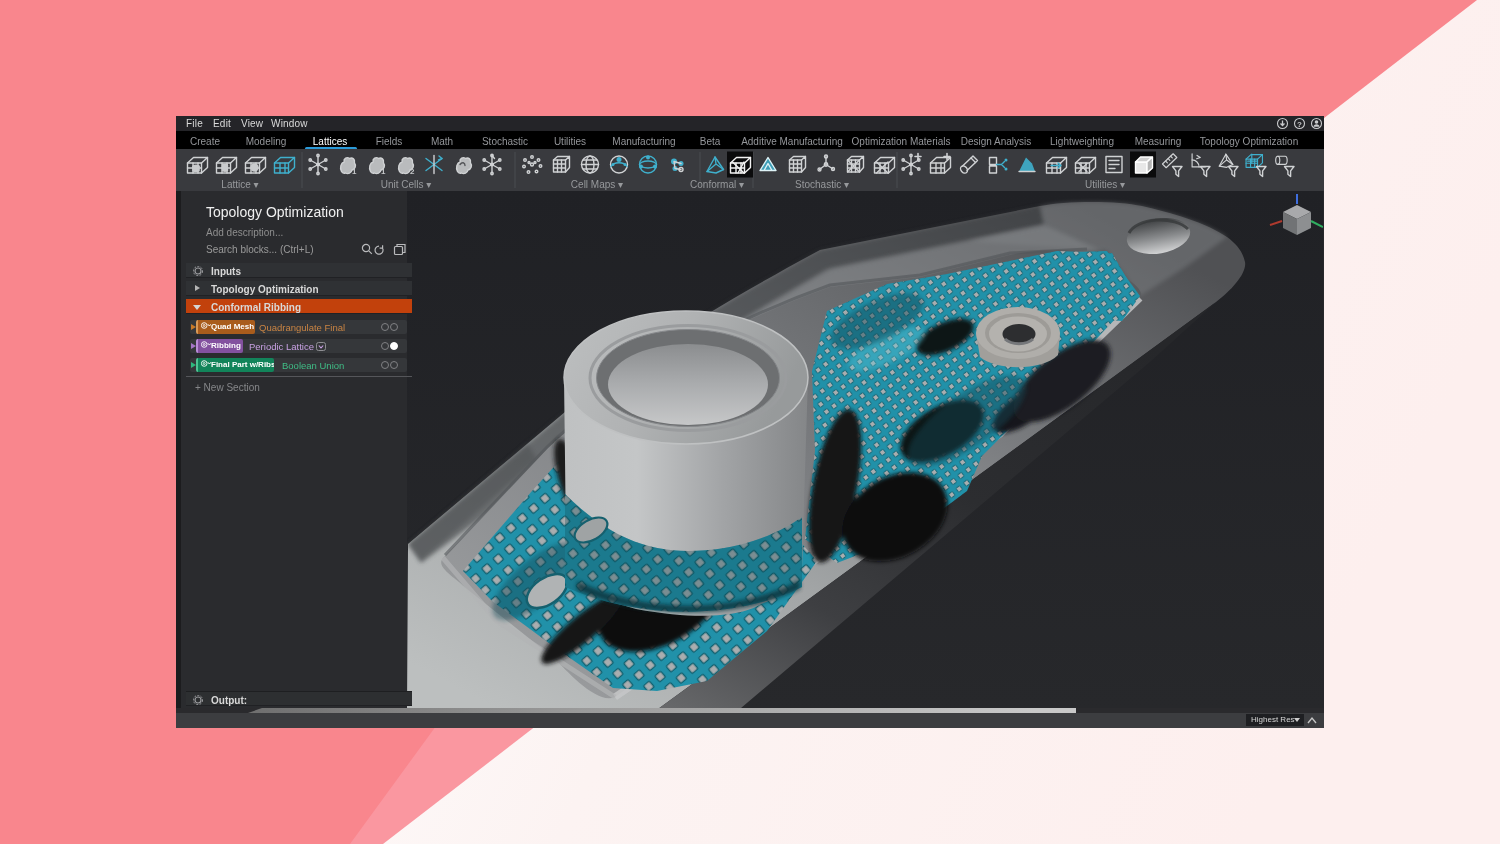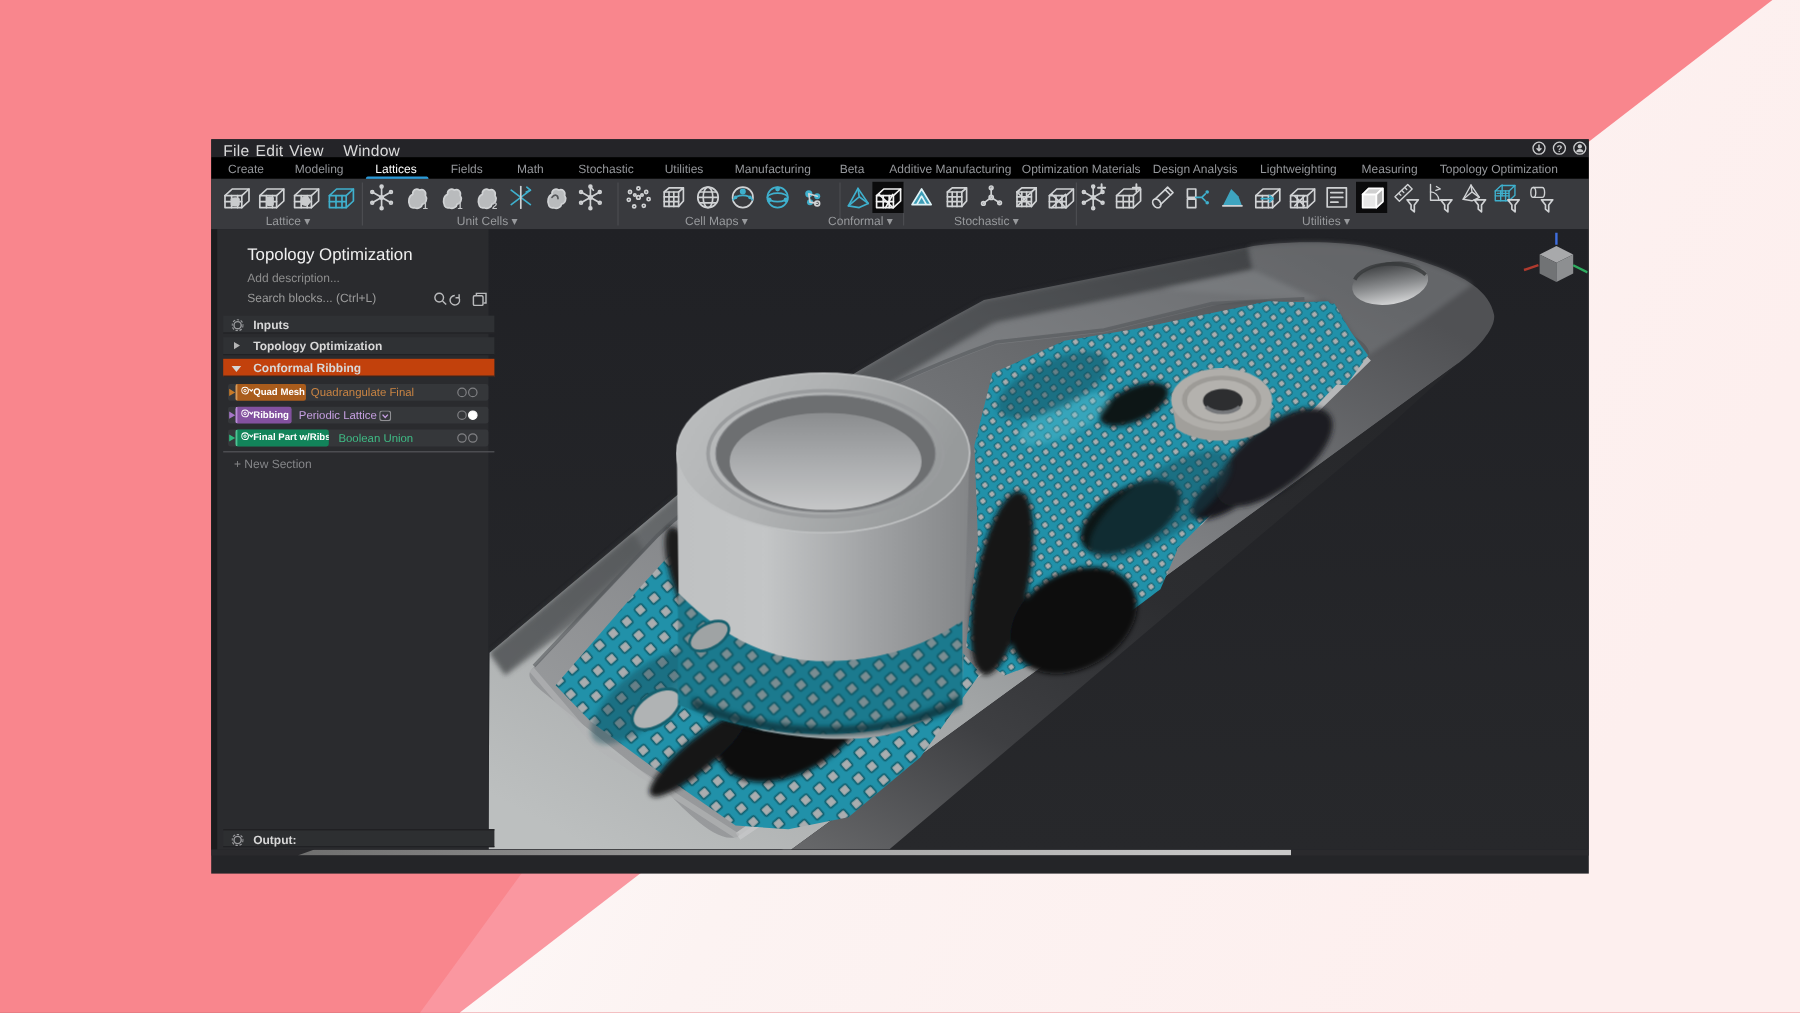--- a/index.html
+++ b/index.html
@@ -1,21 +1,21 @@
 <!DOCTYPE html>
 <html><head>
 <meta charset="utf-8">
 <style>
 *{margin:0;padding:0;box-sizing:border-box}
 html,body{width:1500px;height:844px;overflow:hidden}
 body{font-family:"Liberation Sans",sans-serif;background:#f9868d;position:relative}
 .a{position:absolute}
 #app{position:absolute;left:176px;top:116px;width:1148px;height:612px;background:#242528;overflow:hidden}
 #menubar{position:absolute;left:0;top:0;width:1148px;height:15px;background:#242428}
-#menubar span{position:absolute;top:2px;font-size:13px;color:#dadada;letter-spacing:.2px}
+#menubar span{position:absolute;top:2px;font-size:10px;color:#dadada;letter-spacing:.2px}
 #tabbar{position:absolute;left:0;top:15px;width:1148px;height:18px;background:#000000}
 #tabbar span{position:absolute;top:4.5px;transform:translateX(-50%);font-size:10px;color:#94969a;white-space:nowrap}
 #tabbar span.act{color:#fff;font-weight:normal}
 #underline{position:absolute;left:129px;top:15.5px;width:52px;height:3px;background:#2b9ad8;border-radius:1.5px}
 #toolbar{position:absolute;left:0;top:33px;width:1148px;height:42px;background:#393a3e}
 #content{position:absolute;left:0;top:75px;width:1148px;height:517px;background:#27282b}
 #panel{position:absolute;left:0;top:0;width:231px;height:517px;background:#2a2b2e;border-left:5px solid #1c1c1e}
 #viewport{position:absolute;left:231px;top:0;width:916px;height:517px;background:#232428}
 #sliver{position:absolute;left:0;top:592px;width:1148px;height:5px;background:#2a2a2d}
 #statusbar{position:absolute;left:0;top:597px;width:1148px;height:15px;background:#3c3d40}
@@ -40,21 +40,21 @@
   </defs>
   <rect x="0" y="0" width="1500" height="844" fill="#f9868d"></rect>
   <polygon points="455,700 580,700 385,844 350,844" fill="#fa97a0"></polygon>
   <polygon points="1477,0 1500,0 1500,844 383,844" fill="url(#wht)"></polygon>
 </svg>
 <div id="app">
   <div id="menubar">
     <span style="left:10px">File</span>
       <span style="left:37px">Edit</span>
       <span style="left:65px">View</span>
-      <span style="left:110px">Window</span>
+      <span style="left:95px">Window</span>
     <svg class="a" style="right:0px;top:1px" width="48" height="13" viewBox="0 0 48 13">
       <g fill="none" stroke="#c9cacc" stroke-width="1.1">
         <circle cx="6.5" cy="6.5" r="5"></circle>
           <circle cx="23.5" cy="6.5" r="5"></circle>
           <circle cx="40.5" cy="6.5" r="5"></circle>
         <path d="M6.5 3.5v5M4.5 6.5l2 2 2-2" stroke-width="1.3"></path>
       </g>
       <text x="23.5" y="9.5" font-size="8" fill="#c9cacc" text-anchor="middle" font-weight="bold">?</text>
       <circle cx="40.5" cy="5" r="1.8" fill="#c9cacc"></circle>
       <path d="M37.5 9.8c0-1.7 1.3-2.6 3-2.6s3 .9 3 2.6z" fill="#c9cacc"></path>
@@ -553,13 +553,19 @@
         <svg class="a" style="left:7px;top:3px" width="10" height="10">
             <circle cx="5" cy="5" r="3" fill="none" stroke="#9a9b9e" stroke-width="1.2"></circle>
             <circle cx="5" cy="5" r="4.6" fill="none" stroke="#9a9b9e" stroke-width="1" stroke-dasharray="2 1.4"></circle>
           </svg>
       </div>
     </div>
   </div>
   <div id="sliver">
     <div class="a" style="left:72px;top:0;width:828px;height:5px;background:linear-gradient(90deg,#6f6f6f,#9a9a9a 40%,#c9c9c9 95%);clip-path:polygon(14px 0,100% 0,100% 100%,0 100%)"></div>
   </div>
+  <div id="statusbar">
+    <div class="a" style="left:1070px;top:0.5px;width:58px;height:12.5px;background:#1e1f22;color:#d6d6d6;font-size:8px;line-height:12.5px;padding-left:5px">Highest Res <span style="position:absolute;right:4px;top:4.5px;width:0;height:0;border-top:4px solid #cfcfcf;border-left:3.5px solid transparent;border-right:3.5px solid transparent"></span></div>
+    <svg class="a" style="left:1131px;top:3px" width="10" height="9">
+        <path d="M1 7l4-5 4 5" fill="none" stroke="#c5c5c5" stroke-width="1.4"></path>
+      </svg>
+  </div>
 </div>
 
 </body></html>

